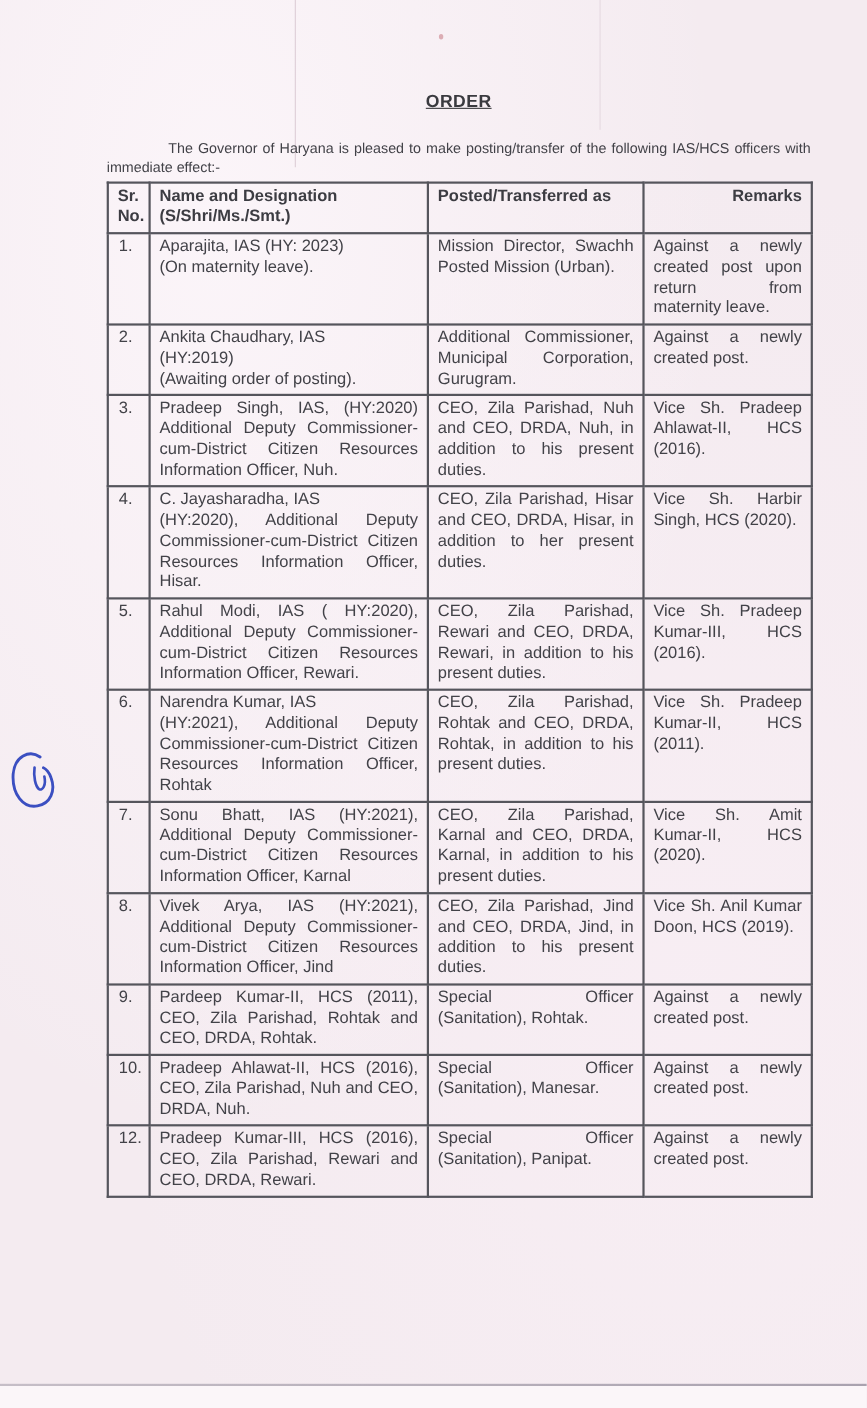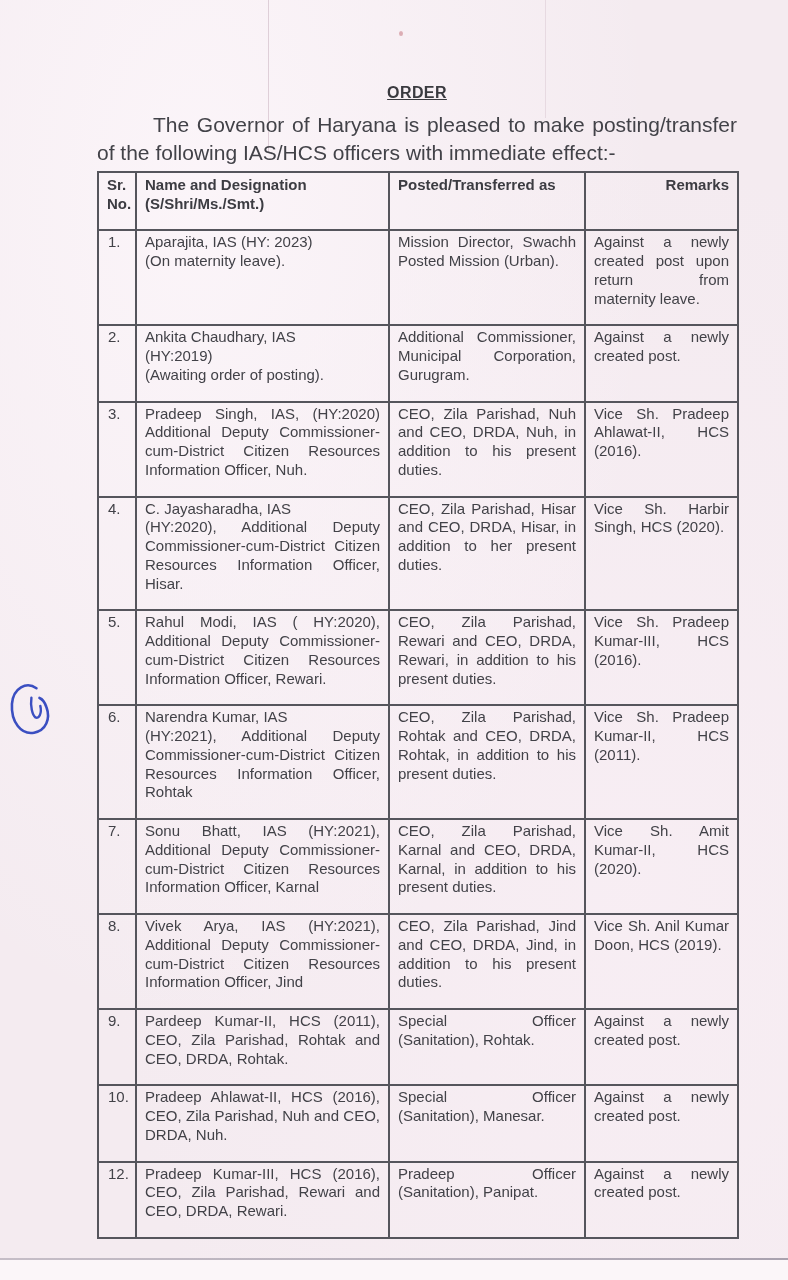--- a/index.html
+++ b/index.html
@@ -11,27 +11,27 @@
       radial-gradient(ellipse at 25% 15%, rgba(252,246,250,.9) 0%, rgba(244,235,241,0) 55%),
       radial-gradient(ellipse at 80% 70%, rgba(248,238,244,.8) 0%, rgba(244,235,241,0) 60%),
       #f4ebf0;
   }
   .page { position:absolute; left:97px; top:84px; width:640px; }
   .doc-title {
     text-align:center; font-weight:bold; font-size:16px;
     text-decoration:underline; letter-spacing:.4px; color:#3a3a3f;
   }
   .intro {
-    margin:9px 0 4px 0; font-size:21px; line-height:1.33;
+    margin:24px 0 4px 0; font-size:13px; line-height:1.33;
     text-align:justify; text-indent:56px; color:#424248;
   }
   table.order-table { border-collapse:collapse; width:640px; table-layout:fixed; }
   .order-table th, .order-table td {
     border:2px solid #55555c; vertical-align:top;
-    padding:2px 8px 16px 8px; font-size:15px; line-height:1.25;
+    padding:2px 8px 4px 8px; font-size:15px; line-height:1.25;
     white-space:pre-line; text-align:justify; color:#424248;
     overflow:hidden;
   }
   .order-table th { font-weight:bold; text-align:left; color:#3c3c42; padding-top:3px; }
   .order-table th.h-remarks { text-align:right; }
   .order-table td.c-sr { text-align:left; padding-left:9px; }
   col.w-sr { width:38px; } col.w-name { width:253px; }
   col.w-posted { width:196px; } col.w-remarks { width:153px; }
 
   
@@ -137,21 +137,21 @@
         </tr>
         <tr>
           <td class="c-sr">10.</td>
           <td class="c-name">Pradeep Ahlawat-II, HCS (2016), CEO, Zila Parishad, Nuh and CEO, DRDA, Nuh.</td>
           <td class="c-posted">Special Officer (Sanitation), Manesar.</td>
           <td class="c-remarks">Against a newly created post.</td>
         </tr>
         <tr>
           <td class="c-sr">12.</td>
           <td class="c-name">Pradeep Kumar-III, HCS (2016), CEO, Zila Parishad, Rewari and CEO, DRDA, Rewari.</td>
-          <td class="c-posted">Pradeep Officer (Sanitation), Panipat.</td>
+          <td class="c-posted">Special Officer (Sanitation), Panipat.</td>
           <td class="c-remarks">Against a newly created post.</td>
         </tr>
       </tbody>
   </table>
 </div>
 
 <svg class="hand-mark" viewBox="0 0 48 74" xmlns="http://www.w3.org/2000/svg">
   <path d="M33 13 C24 5 10 10 7 26 C4 44 13 58 26 57 C38 56 44 45 41 33 C40 28 37 24 35 23" fill="none" stroke="#3b4fc1" stroke-width="2.6" stroke-linecap="round"></path>
   <path d="M27 22 C25 30 26 39 29 42 C32 44 36 39 35 31" fill="none" stroke="#3b4fc1" stroke-width="2.4" stroke-linecap="round"></path>
 </svg>

